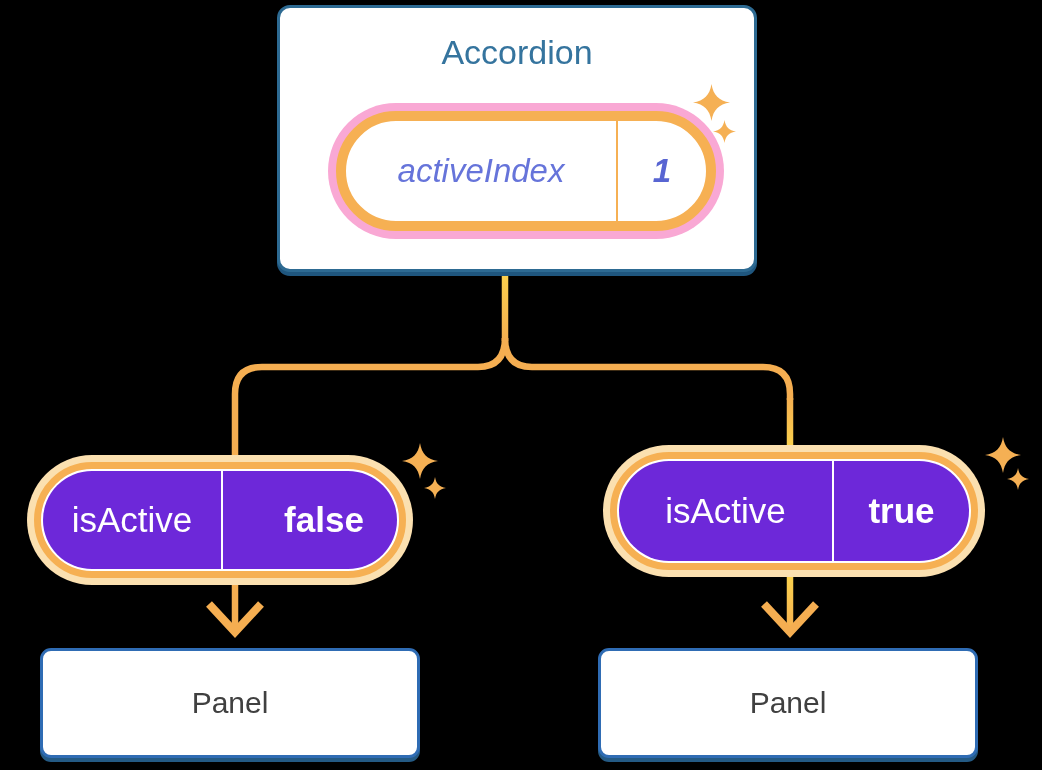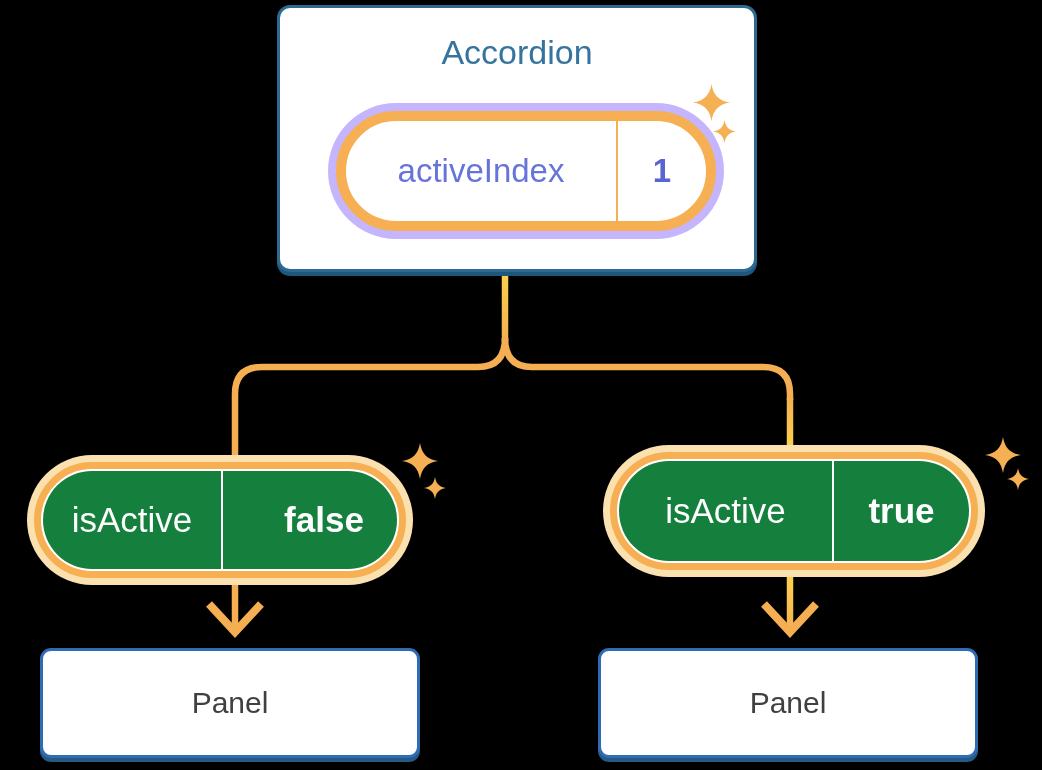--- a/index.html
+++ b/index.html
@@ -41,25 +41,26 @@
     display:flex;align-items:center;justify-content:center;
     z-index:1;
   }
   .panel-left{left:40px;top:648px;}
   .panel-right{left:598px;top:648px;}
   .panel-label{font-size:30px;font-weight:500;color:#404040;}
 
   
   .pill-halo{
     position:absolute;
-    background:#c4b5fd;
+    background:#f9a8d4;
     border-radius:999px;
     padding:8px;
     box-sizing:border-box;
     z-index:2;
+    font-style:italic;
   }
   .state-pill-halo{left:48px;top:95px;width:396px;height:136px;position:absolute;}
   .state-pill-ring{
     width:100%;height:100%;
     box-sizing:border-box;
     border:10px solid #F6B053;
     border-radius:999px;
     background:#fff;
     display:flex;align-items:stretch;
     overflow:hidden;
@@ -87,21 +88,21 @@
     width:100%;height:100%;
     box-sizing:border-box;
     border:7px solid #F6B053;
     border-radius:999px;
     background:#fff;
     padding:2px;
   }
   .prop-pill{
     width:100%;height:100%;
     box-sizing:border-box;
-    background:#15803d;
+    background:#6d28d9;
     border-radius:999px;
     display:flex;align-items:stretch;
     overflow:hidden;
   }
   .prop-label{
     flex:1;display:flex;align-items:center;justify-content:center;
     font-size:35px;color:#fff;
   }
   .prop-divider{width:2px;background:#fff;}
   .prop-value{

